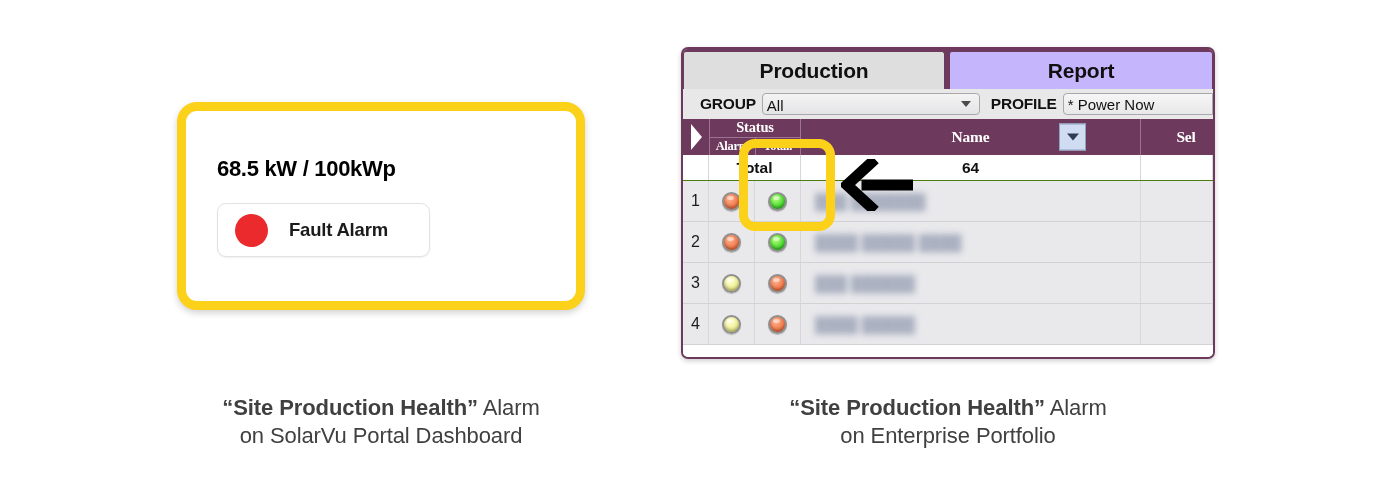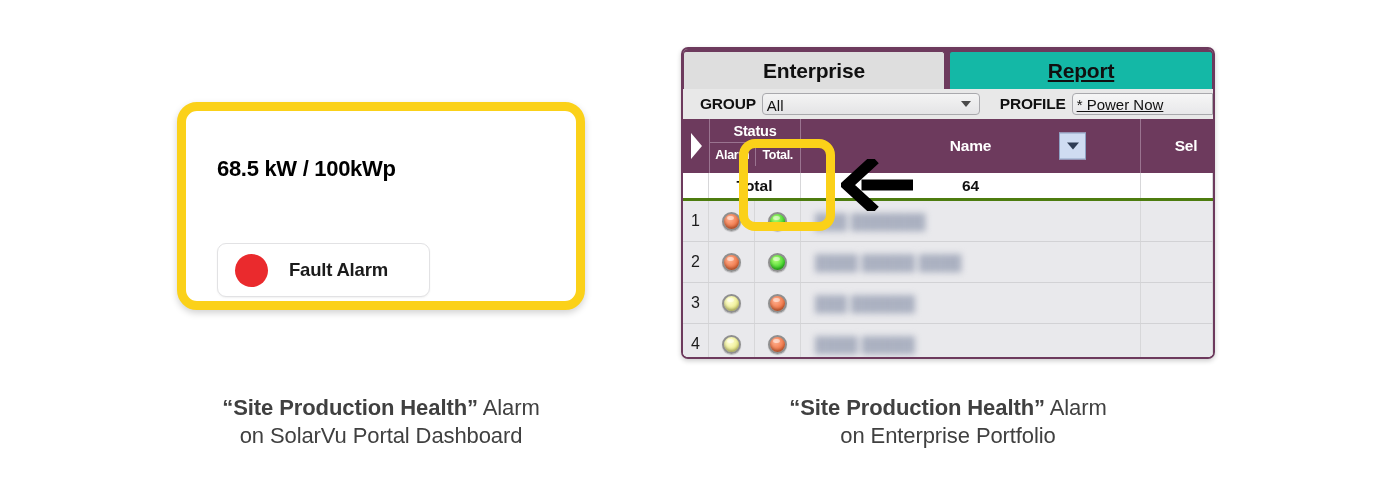--- a/index.html
+++ b/index.html
@@ -50,21 +50,20 @@
     top: 92px;
     width: 213px;
     height: 54px;
     box-sizing: border-box;
     background: #ffffff;
     border: 1px solid #e2e2e4;
     border-radius: 9px;
     box-shadow: 0 1px 2px rgba(0,0,0,0.06);
     display: flex;
     align-items: center;
-    margin-top: 40px;
   }
   #fault-alarm-led {
     width: 33px;
     height: 33px;
     border-radius: 50%;
     background: #ea2a2d;
     margin-left: 17px;
     flex: 0 0 auto;
   }
   #fault-alarm-label {
@@ -121,24 +120,23 @@
   }
   .tab.active {
     width: 263px;
     background: #dedede;
     border-top-left-radius: 3px;
     border-top-right-radius: 3px;
   }
   .tab.inactive {
     width: 265px;
     margin-left: 4px;
-    background: #14b8a6;
+    background: #c4b5fd;
     border-top-left-radius: 3px;
     border-top-right-radius: 3px;
-    text-decoration: underline;
   }
 
   
   #filter-bar {
     position: absolute;
     left: 0;
     top: 40px;
     width: 100%;
     height: 30px;
     background: #e8e8e8;
@@ -172,37 +170,36 @@
   #group-select-chevron {
     position: absolute;
     right: 8px;
     top: 50%;
     transform: translateY(-50%);
     width: 0; height: 0;
     border-left: 5px solid transparent;
     border-right: 5px solid transparent;
     border-top: 6px solid #4a4a4a;
   }
-  #profile-label { margin-left: 20px; }
+  #profile-label { margin-left: 11px; }
   #profile-select {
     margin-left: 6px;
     flex: 1 1 auto;
     height: 22px;
     box-sizing: border-box;
     background: linear-gradient(#f6f6f6, #e8e8ea);
     border: 1px solid #a9a9ad;
     border-radius: 4px 0 0 4px;
     display: flex;
     align-items: center;
     font-size: 15px;
     color: #111;
     padding: 0 4px;
     white-space: nowrap;
     overflow: hidden;
-    text-decoration: underline;
   }
 
   
   #grid {
     position: absolute;
     left: 0;
     top: 70px;
     right: 0;
     bottom: 0;
     background: #ffffff;
@@ -215,23 +212,24 @@
 
   
   .c-num    { width: 26px;  flex: 0 0 26px; }
   .c-alarm  { width: 46px;  flex: 0 0 46px; }
   .c-comm   { width: 46px;  flex: 0 0 46px; }
   .c-name   { width: 340px; flex: 0 0 340px; }
   .c-sel    { flex: 1 1 auto; }
 
   
   #header-row {
-    height: 54px;
+    height: 36px;
     background: #6d3a5d;
     position: relative;
+    font-family: Liberation Serif, serif;
   }
   #header-row > div {
     box-sizing: border-box;
     position: relative;
   }
   #hdr-arrow-cell {
     background: #6d3a5d;
     display: flex;
     align-items: center;
     justify-content: center;
@@ -317,21 +315,21 @@
     letter-spacing: -0.2px;
     overflow: hidden;
     white-space: nowrap;
     padding-left: 18px;
   }
 
   
   #total-row {
     height: 25px;
     background: #ffffff;
-    border-bottom: 3px solid #4d7c0f;
+    border-bottom: 1px solid #4d7c0f;
   }
   #total-row > div {
     box-sizing: border-box;
     display: flex;
     align-items: center;
     justify-content: center;
     font-size: 15.5px;
     font-weight: bold;
     color: #101010;
     border-right: 1px solid #d7d7d9;
@@ -446,21 +444,21 @@
       <div id="fault-alarm-led"></div>
       <div id="fault-alarm-label">Fault Alarm</div>
     </div>
   </div>
 </div>
 
 <div id="right-panel">
   <div id="portfolio-window">
 
     <div id="tab-strip">
-      <div class="tab active">Enterprise</div>
+      <div class="tab active">Production</div>
       <div class="tab inactive">Report</div>
     </div>
 
     <div id="filter-bar">
       <span class="filter-label">GROUP</span>
       <div id="group-select">
         <span>All</span>
         <span id="group-select-chevron"></span>
       </div>
       <span class="filter-label" id="profile-label">PROFILE</span>

